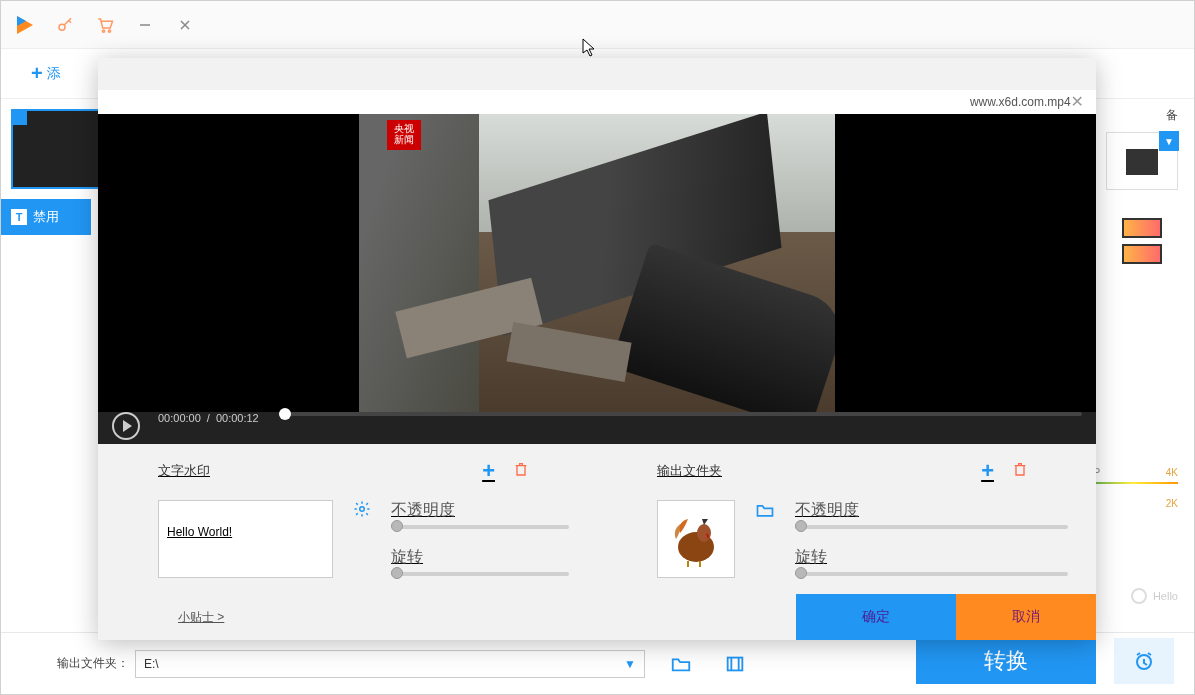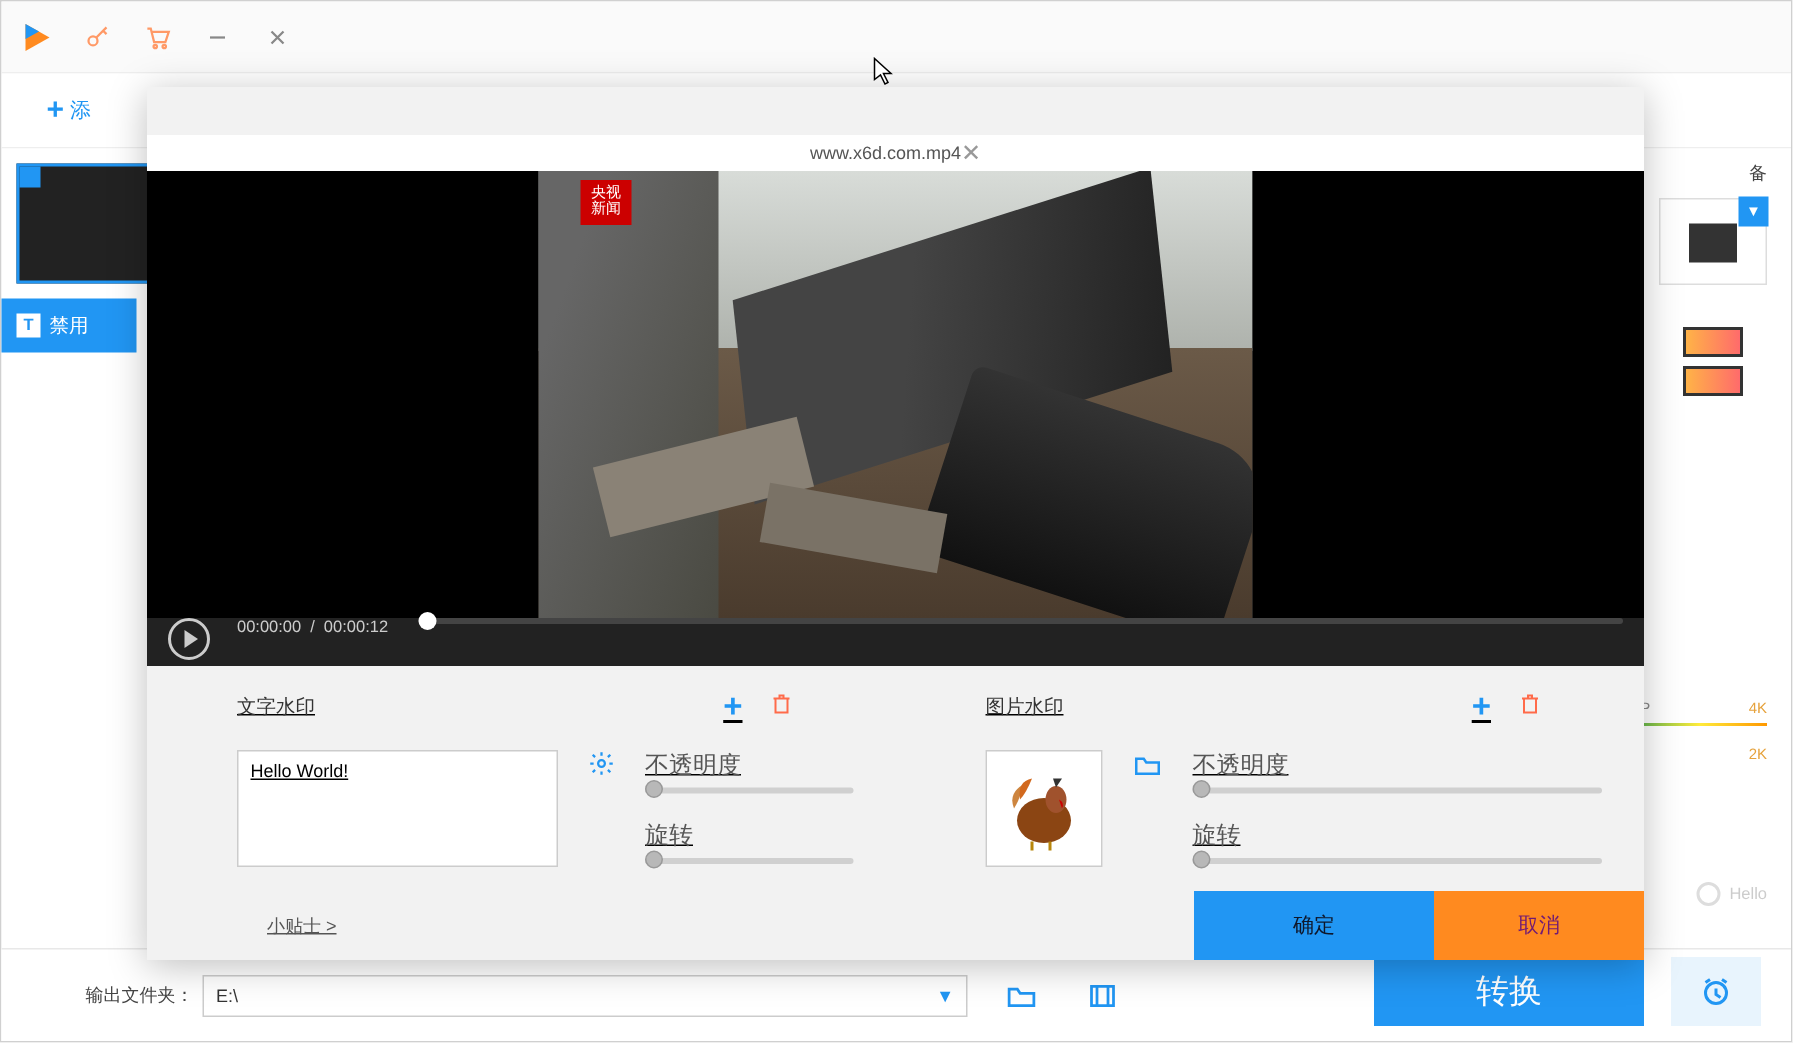--- a/index.html
+++ b/index.html
@@ -45,21 +45,21 @@
 .out-select { width: 510px; height: 28px; border: 1px solid #ccc; padding: 0 8px; font-size: 12px; display: flex; align-items: center; justify-content: space-between; color: #333; cursor: pointer; }
 .out-select .chev { color: #2196f3; }
 .bottom-icon { width: 36px; height: 36px; display: flex; align-items: center; justify-content: center; margin-left: 18px; cursor: pointer; }
 .bottom-icon svg { stroke: #2196f3; fill: none; }
 .convert-btn { position: absolute; right: 98px; bottom: 10px; width: 180px; height: 46px; background: #2196f3; color: #fff; font-size: 22px; display: flex; align-items: center; justify-content: center; cursor: pointer; }
 .clock-btn { position: absolute; right: 20px; bottom: 10px; width: 60px; height: 46px; background: #e8f4fd; display: flex; align-items: center; justify-content: center; cursor: pointer; }
 .clock-btn svg { stroke: #2196f3; fill: none; }
 
 
 .modal { position: absolute; left: 98px; top: 58px; width: 998px; height: 582px; background: #f2f2f2; box-shadow: 0 4px 24px rgba(0,0,0,.25); display: flex; flex-direction: column; }
-.modal-header { height: 32px; background: #fff; display: flex; align-items: center; padding: 0 12px; font-size: 12px; color: #555; justify-content: center; margin-top: 32px; }
+.modal-header { height: 32px; background: #fff; display: flex; align-items: center; padding: 0 12px; font-size: 12px; color: #555; justify-content: flex-end; margin-top: 32px; }
 .modal-close { cursor: pointer; color: #999; font-size: 16px; }
 .video-area { height: 304px; background: #000; position: relative; display: flex; align-items: center; justify-content: center; }
 .video-frame { width: 476px; height: 298px; background: #3a3a3a; position: relative; overflow: hidden; }
 .news-badge { position: absolute; top: 6px; left: 28px; width: 34px; height: 30px; background: #c00; color: #fff; font-size: 10px; line-height: 1.1; padding: 3px 2px; text-align: center; }
 .video-scene { position: absolute; inset: 0; }
 .sky { position: absolute; top:0; left:0; right:0; height: 120px; background: linear-gradient(#d8dcd8,#aeb2ac); }
 .ground { position: absolute; bottom:0; left:0; right:0; height: 180px; background: linear-gradient(#6b5a48,#4a3b2d); }
 .train1 { position: absolute; top: 40px; right: 60px; width: 280px; height: 140px; background: linear-gradient(100deg,#444 40%,#222); transform: skewY(-12deg) rotate(-6deg); }
 .train2 { position: absolute; bottom: 10px; right: 0; width: 210px; height: 130px; background: linear-gradient(#333,#111); transform: rotate(18deg); border-radius: 8px 40px 10px 10px; }
 .slab { position: absolute; bottom: 70px; left: 40px; width: 140px; height: 48px; background: #8a8276; transform: rotate(-14deg); }
@@ -74,33 +74,33 @@
 .progress-dot { position: absolute; left: 0; top: -4px; width: 12px; height: 12px; border-radius: 50%; background: #fff; }
 
 .wm-area { flex: 1; background: #f2f2f2; display: flex; padding: 14px 0 0 0; }
 .wm-col { width: 50%; padding: 0 28px 0 60px; position: relative; text-decoration: underline; }
 .wm-head { display: flex; align-items: center; justify-content: space-between; margin-bottom: 16px; padding-right: 40px; }
 .wm-title { font-size: 13px; color: #333; }
 .wm-actions { display: flex; gap: 18px; align-items: center; }
 .wm-plus { color: #2196f3; font-size: 22px; font-weight: bold; cursor: pointer; }
 .wm-trash { cursor: pointer; }
 .wm-body { display: flex; gap: 20px; align-items: flex-start; }
-.wm-text { width: 214px; height: 78px; border: 1px solid #ccc; background: #fff; padding: 6px 8px; font-size: 12px; resize: none; }
+.wm-text { width: 175px; height: 78px; border: 1px solid #ccc; background: #fff; padding: 24px 8px; font-size: 12px; resize: none; }
 .wm-img { width: 78px; height: 78px; border: 1px solid #ccc; background: #fff; display: flex; align-items: center; justify-content: center; }
 .gear-icon { cursor: pointer; }
 .folder-icon { cursor: pointer; }
 .sliders { flex: 1; }
 .slider-label { font-size: 16px; color: #555; margin-bottom: 4px; }
 .slider-track { height: 4px; background: #d0d0d0; border-radius: 2px; position: relative; margin-bottom: 18px; }
 .slider-thumb { position: absolute; left: 0; top: -5px; width: 12px; height: 12px; border-radius: 50%; background: #b8b8b8; border: 1px solid #999; cursor: pointer; }
 
 .modal-footer { height: 46px; display: flex; align-items: center; }
 .tip-link { margin-left: 80px; font-size: 12px; color: #555; text-decoration: underline; cursor: pointer; }
 .footer-spacer { flex: 1; }
-.ok-btn { width: 160px; height: 46px; background: #2196f3; color: #0f172a; display: flex; align-items: center; justify-content: center; font-size: 14px; cursor: pointer; }
+.ok-btn { width: 160px; height: 46px; background: #2196f3; color: #4c1d95; display: flex; align-items: center; justify-content: center; font-size: 14px; cursor: pointer; }
 .cancel-btn { width: 140px; height: 46px; background: #ff8a1f; color: #701a75; display: flex; align-items: center; justify-content: center; font-size: 14px; cursor: pointer; }
 
 .cursor { position: absolute; left: 582px; top: 38px; pointer-events: none; }
 </style>
 </head>
 <body>
 
 <div class="main-window">
   <div class="titlebar">
     <span class="app-logo">
@@ -272,21 +272,21 @@
           <div class="slider-label">旋转</div>
           <div class="slider-track">
               <span class="slider-thumb"></span>
             </div>
         </div>
       </div>
     </div>
 
     <div class="wm-col">
       <div class="wm-head">
-        <span class="wm-title">图片水印</span>
+        <span class="wm-title">输出文件夹</span>
         <div class="wm-actions">
           <span class="wm-plus">+</span>
           <span class="wm-trash">
             <svg width="16" height="16" viewBox="0 0 24 24">
                 <path d="M6 7h12v14H6z M4 7h16 M10 4h4v3h-4z" fill="none" stroke="#ff6b4a" stroke-width="2"></path>
               </svg>
           </span>
         </div>
       </div>
       <div class="wm-body">

